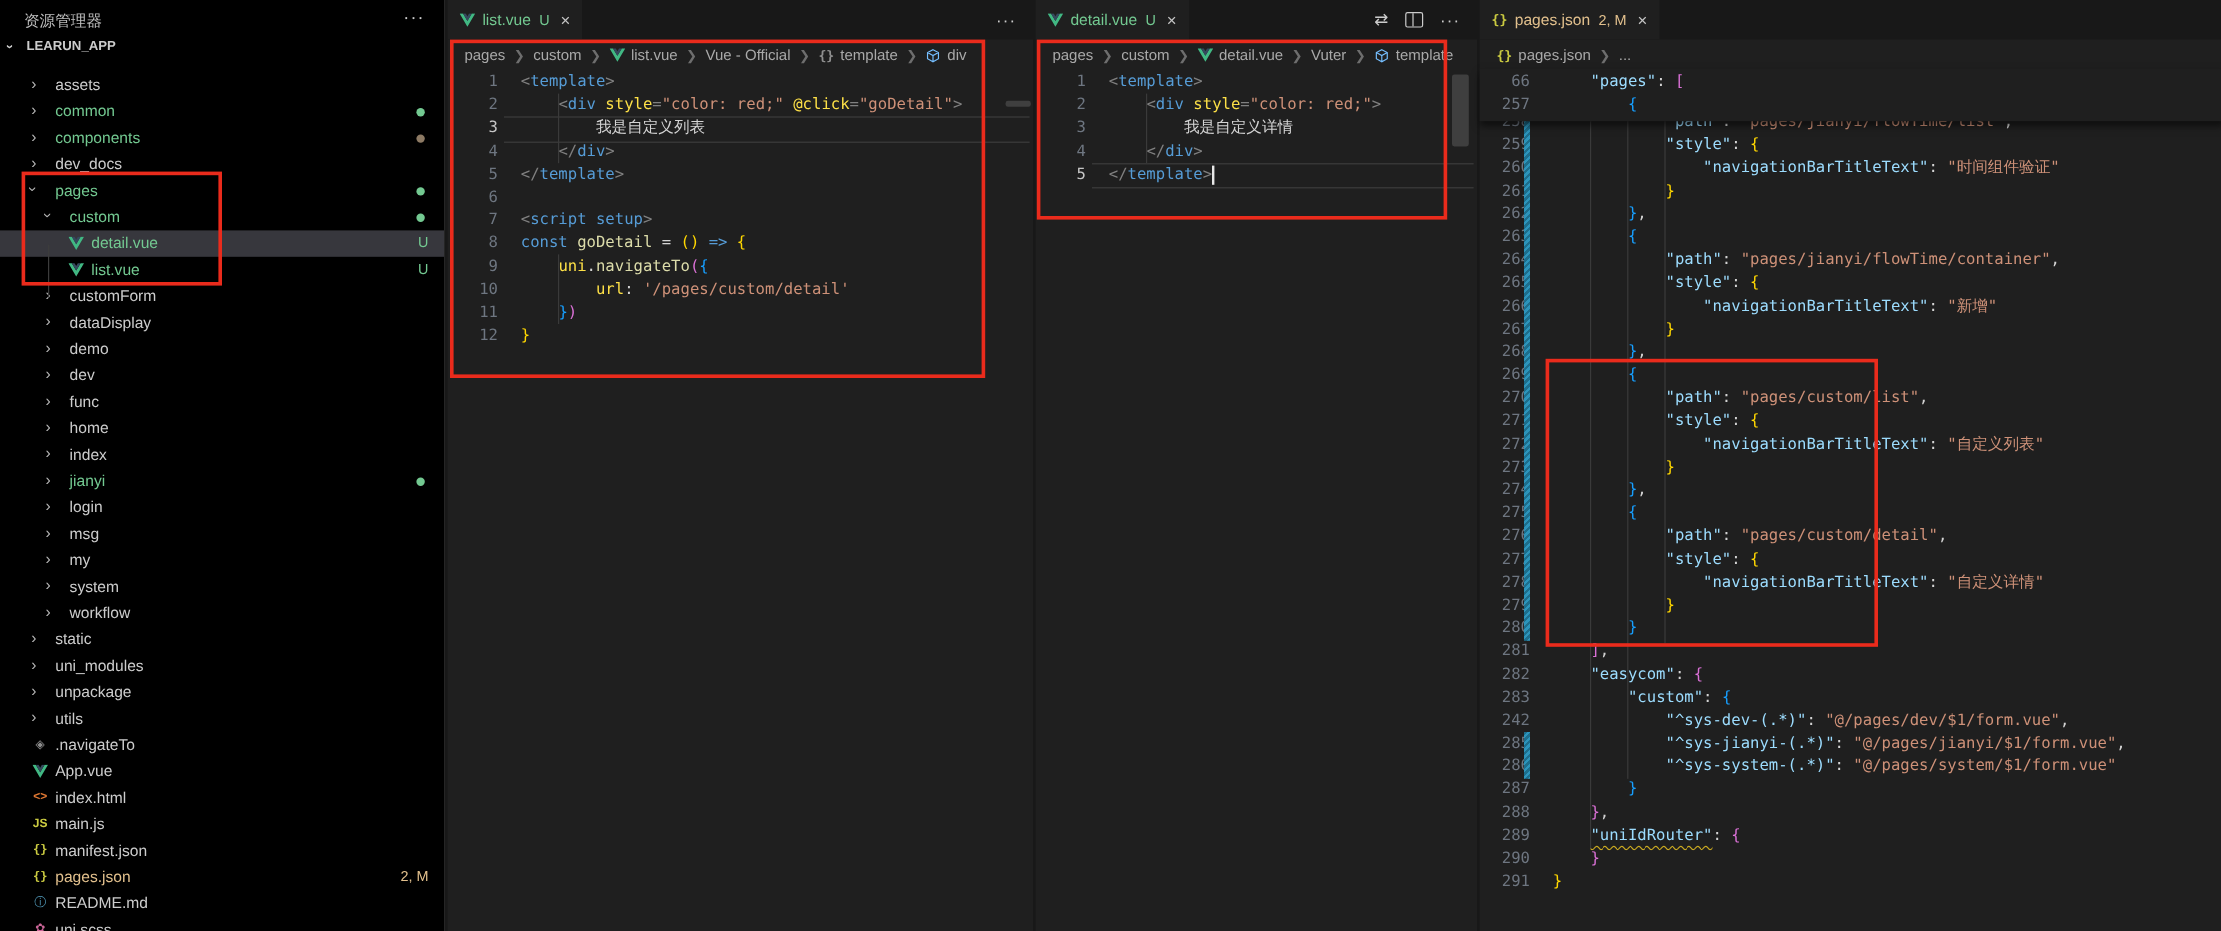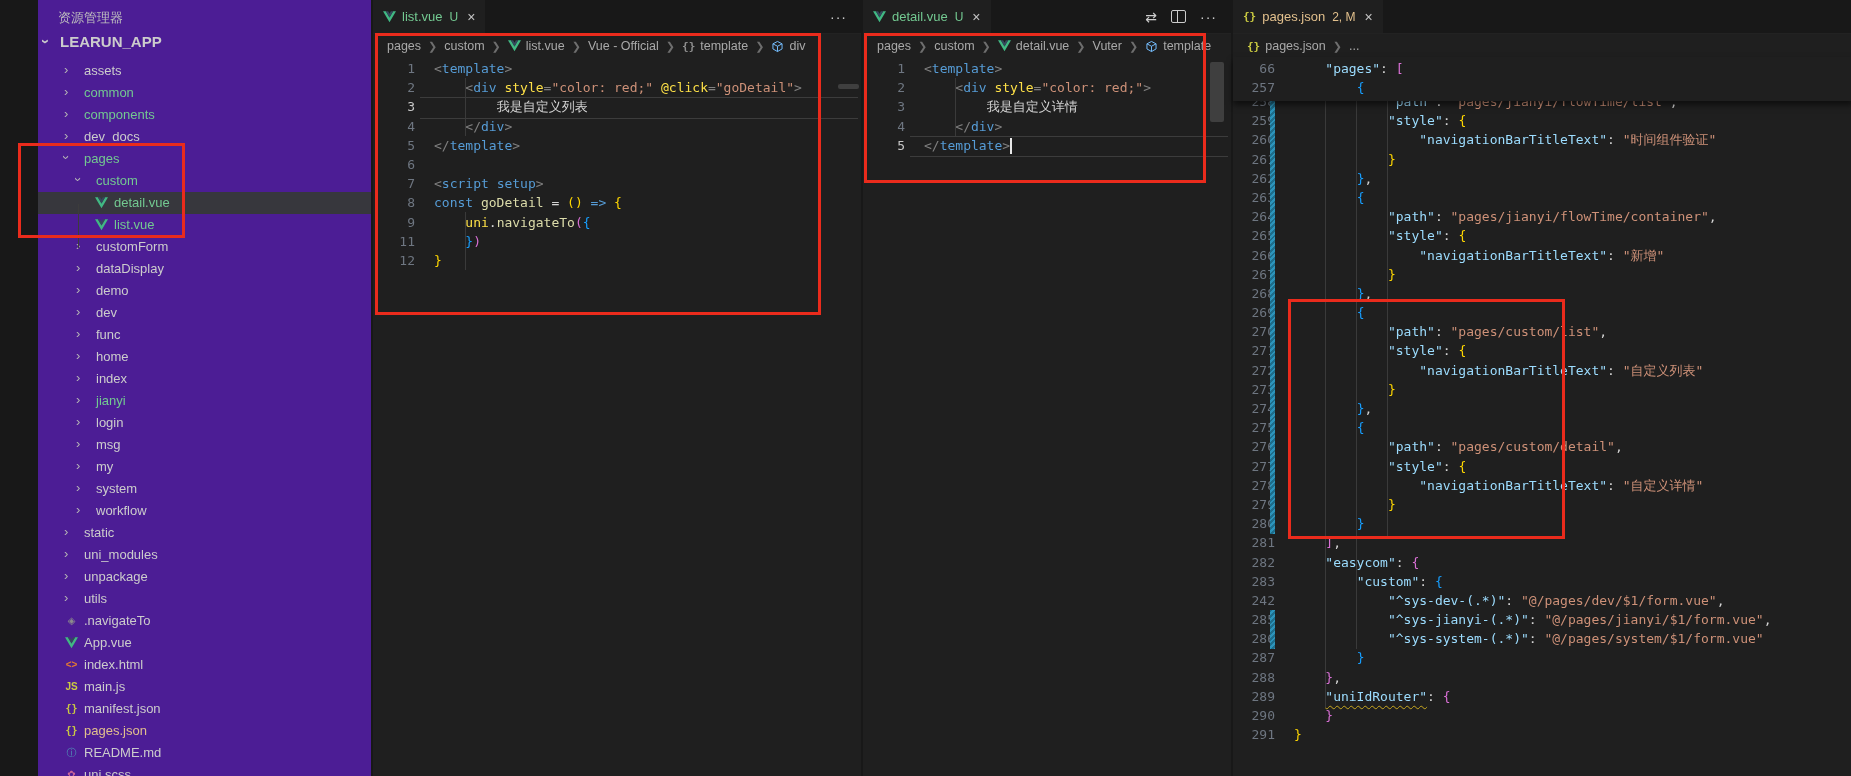--- a/index.html
+++ b/index.html
@@ -1,23 +1,23 @@
 <!DOCTYPE html>
 <html><head>
 <meta charset="utf-8">
 <style>
   html,body{margin:0;padding:0;background:#181818;width:1851px;height:776px;overflow:hidden;
     font-family:"Liberation Sans","DejaVu Sans",sans-serif;-webkit-font-smoothing:antialiased;}
   #stage{position:absolute;inset:0;width:1851px;height:776px;background:#181818;}
   .abs{position:absolute;}
   
-  #sidebar{left:0;top:0;width:370px;height:776px;background:#4c1d95;border-right:1px solid #252525;margin-left:38px;}
+  #sidebar{left:0;top:0;width:370px;height:776px;background:#000000;border-right:1px solid #252525;}
   #sb-title{left:20px;top:9px;font-size:13px;color:#bebebe;}
   #sb-more{left:336px;top:6px;color:#cccccc;font-size:15px;letter-spacing:1px;cursor:pointer;}
-  #root-row{left:0;top:30px;width:370px;height:22px;color:#cccccc;font-weight:bold;font-size:15px;}
+  #root-row{left:0;top:30px;width:370px;height:22px;color:#cccccc;font-weight:bold;font-size:11px;}
   #root-row .chev{left:6px;top:3px;}
   #root-row .lbl{left:22px;top:3px;}
   #tree{left:0;top:60px;width:370px;}
   .trow{position:absolute;left:0;width:370px;height:22px;font-size:13px;color:#cccccc;cursor:pointer;}
   .trow.sel{background:#37373d;}
   .trow .chev{position:absolute;top:2px;color:#b6b6b6;font-size:13px;}
   .chev{display:inline-block;transform-origin:50% 50%;}
   .chev.open{transform:rotate(90deg);}
   .trow .lbl{position:absolute;top:3px;white-space:nowrap;}
   .trow .ficon{position:absolute;top:3px;width:15px;height:15px;font-size:10px;line-height:15px;text-align:center;}
@@ -303,20 +303,21 @@
         <div class="code" style="top: 59px;">
           <div class="ln"><span class="num">1</span><span class="src"><span class="tk-br">&lt;</span><span class="tk-tag">template</span><span class="tk-br">&gt;</span></span></div>
           <div class="ln"><span class="num">2</span><span class="src"><span class="tk-w">    </span><span class="tk-br">&lt;</span><span class="tk-tag">div</span><span class="tk-w"> </span><span class="tk-attr">style</span><span class="tk-br">=</span><span class="tk-str">"color: red;"</span><span class="tk-w"> </span><span class="tk-attr">@click</span><span class="tk-br">=</span><span class="tk-str">"goDetail"</span><span class="tk-br">&gt;</span></span></div>
           <div class="ln cur"><span class="num">3</span><span class="src"><span class="tk-w">        </span><span class="tk-txt">我是自定义列表</span></span></div>
           <div class="ln"><span class="num">4</span><span class="src"><span class="tk-w">    </span><span class="tk-br">&lt;/</span><span class="tk-tag">div</span><span class="tk-br">&gt;</span></span></div>
           <div class="ln"><span class="num">5</span><span class="src"><span class="tk-br">&lt;/</span><span class="tk-tag">template</span><span class="tk-br">&gt;</span></span></div>
           <div class="ln"><span class="num">6</span><span class="src"></span></div>
           <div class="ln"><span class="num">7</span><span class="src"><span class="tk-br">&lt;</span><span class="tk-tag">script</span><span class="tk-w"> </span><span class="tk-kw">setup</span><span class="tk-br">&gt;</span></span></div>
           <div class="ln"><span class="num">8</span><span class="src"><span class="tk-kw">const</span><span class="tk-w"> </span><span class="tk-fn">goDetail</span><span class="tk-w"> = </span><span class="tk-b1">()</span><span class="tk-w"> </span><span class="tk-kw">=&gt;</span><span class="tk-w"> </span><span class="tk-b1">{</span></span></div>
           <div class="ln"><span class="num">9</span><span class="src"><span class="tk-w">    </span><span class="tk-attr">uni</span><span class="tk-w">.</span><span class="tk-fn">navigateTo</span><span class="tk-b2">(</span><span class="tk-b3">{</span></span></div>
+          <div class="ln"><span class="num">10</span><span class="src"><span class="tk-w">        </span><span class="tk-attr">url</span><span class="tk-w">: </span><span class="tk-str">'/pages/custom/detail'</span></span></div>
           <div class="ln"><span class="num">11</span><span class="src"><span class="tk-w">    </span><span class="tk-b3">}</span><span class="tk-b2">)</span></span></div>
           <div class="ln"><span class="num">12</span><span class="src"><span class="tk-b1">}</span></span></div>
         </div>
         <div class="curline" style="left: 47px; right: 3px; top: 97.4px; height: 19.2px;"></div>
         <div class="guide" style="left: 92px; top: 78px; height: 58px;"></div>
         <div class="guide" style="left: 92px; top: 212px; height: 58px;"></div>
         <div class="mini" style="left: 465px; top: 84px; width: 21px; height: 5px;"></div>
       </div>
       <div class="pane" style="left: 861px; width: 368px;">
         <div class="tabbar">

